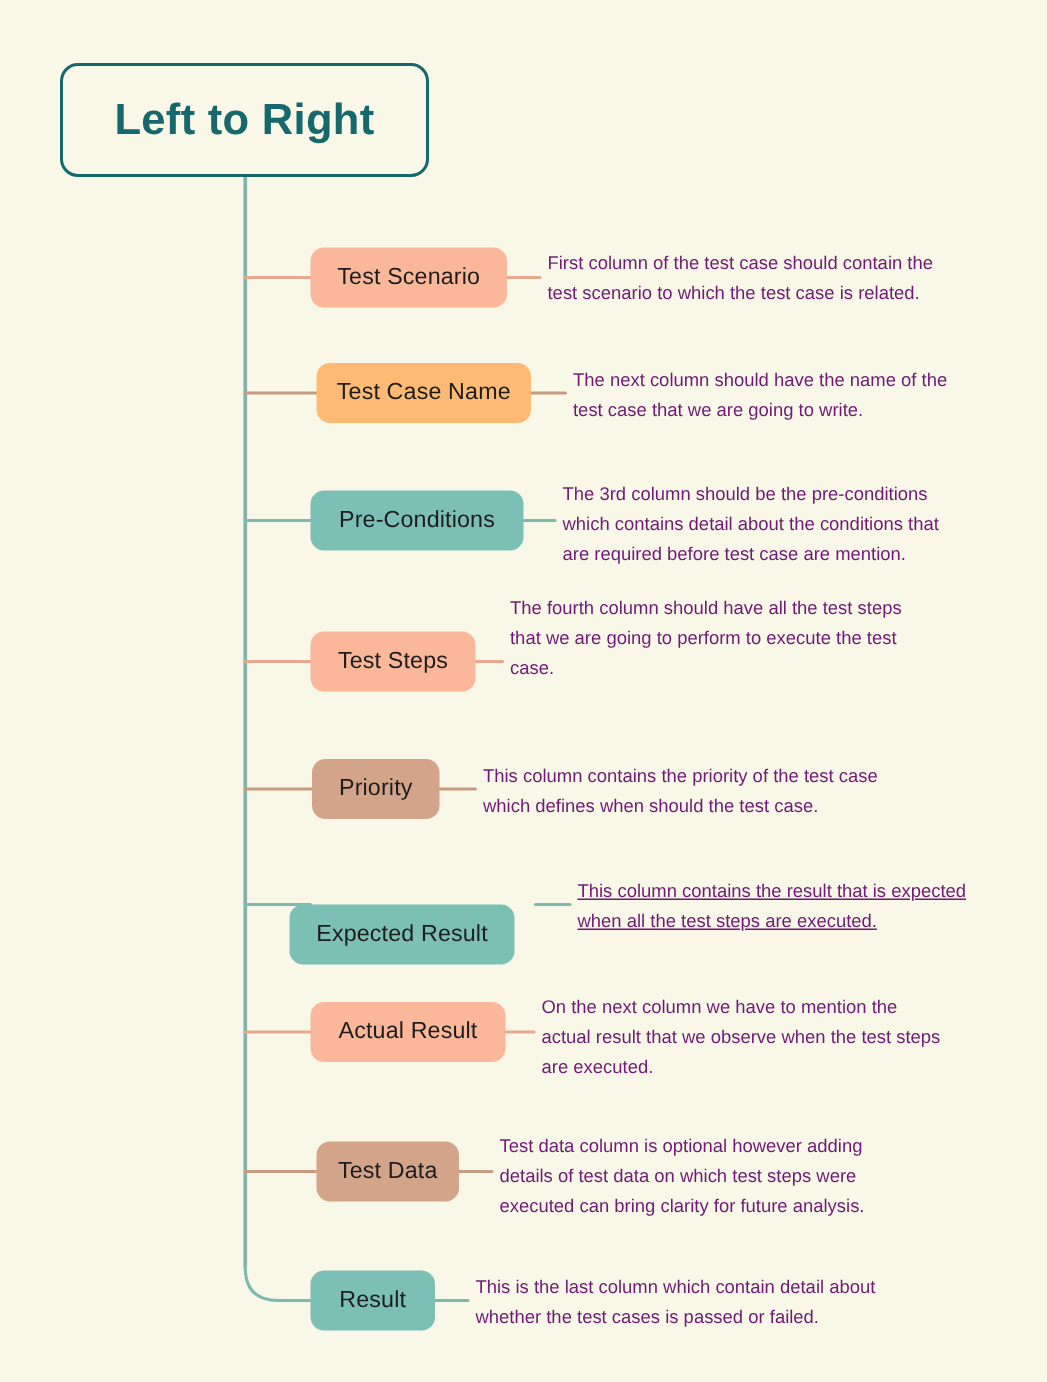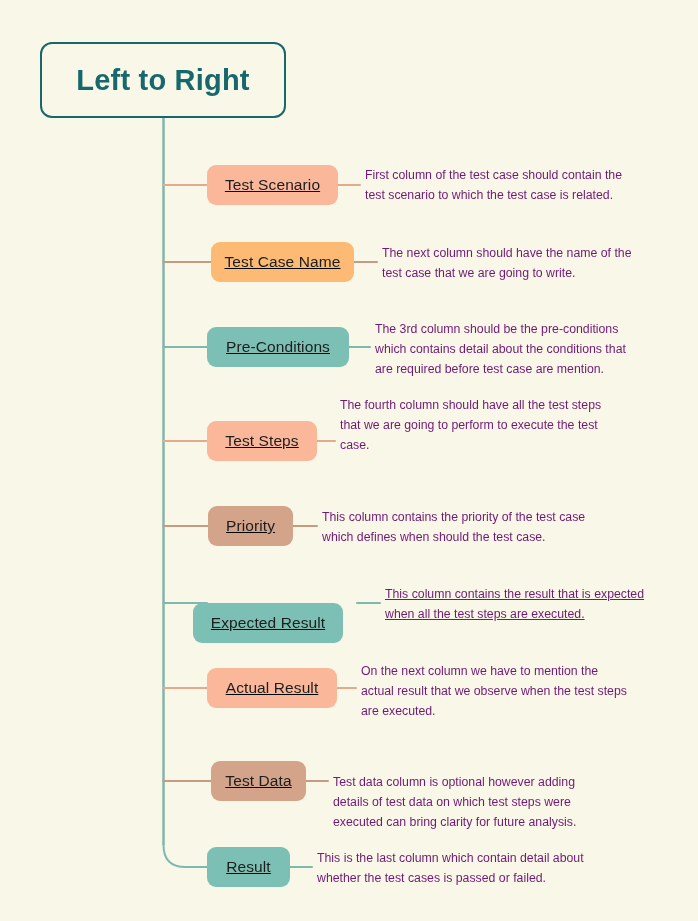--- a/index.html
+++ b/index.html
@@ -63,21 +63,20 @@
   .topic-chip {
     position: absolute;
     height: 40px;
     box-sizing: border-box;
     border-radius: 9px;
     display: flex;
     align-items: center;
     justify-content: center;
     padding: 0 14px;
     white-space: nowrap;
-    text-decoration: underline;
   }
   .topic-chip-label {
     font-size: 15.5px;
     color: #1d1d1d;
     font-weight: normal;
     letter-spacing: 0.1px;
   }
   .topic-desc {
     position: absolute;
     font-size: 12.3px;
@@ -157,21 +156,21 @@
       <div class="topic-row">
         <div class="topic-chip" style="left: 207px; width: 130px; top: 668px; background: rgb(250, 183, 154);">
           <span class="topic-chip-label">Actual Result</span>
         </div>
         <div class="topic-desc" style="left: 361px; top: 662px;">On the next column we have to mention the actual result that we observe when the test steps are executed.</div>
       </div>
       <div class="topic-row">
         <div class="topic-chip" style="left: 211px; width: 95px; top: 761px; background: rgb(211, 164, 137);">
           <span class="topic-chip-label">Test Data</span>
         </div>
-        <div class="topic-desc" style="left: 333px; top: 773px;">Test data column is optional however adding details of test data on which test steps were executed can bring clarity for future analysis.</div>
+        <div class="topic-desc" style="left: 333px; top: 755px;">Test data column is optional however adding details of test data on which test steps were executed can bring clarity for future analysis.</div>
       </div>
       <div class="topic-row">
         <div class="topic-chip" style="left: 207px; width: 83px; top: 847px; background: rgb(124, 192, 181);">
           <span class="topic-chip-label">Result</span>
         </div>
         <div class="topic-desc" style="left: 317px; top: 849px;">This is the last column which contain detail about whether the test cases is passed or failed.</div>
       </div>
     </div>
 
 </div>

